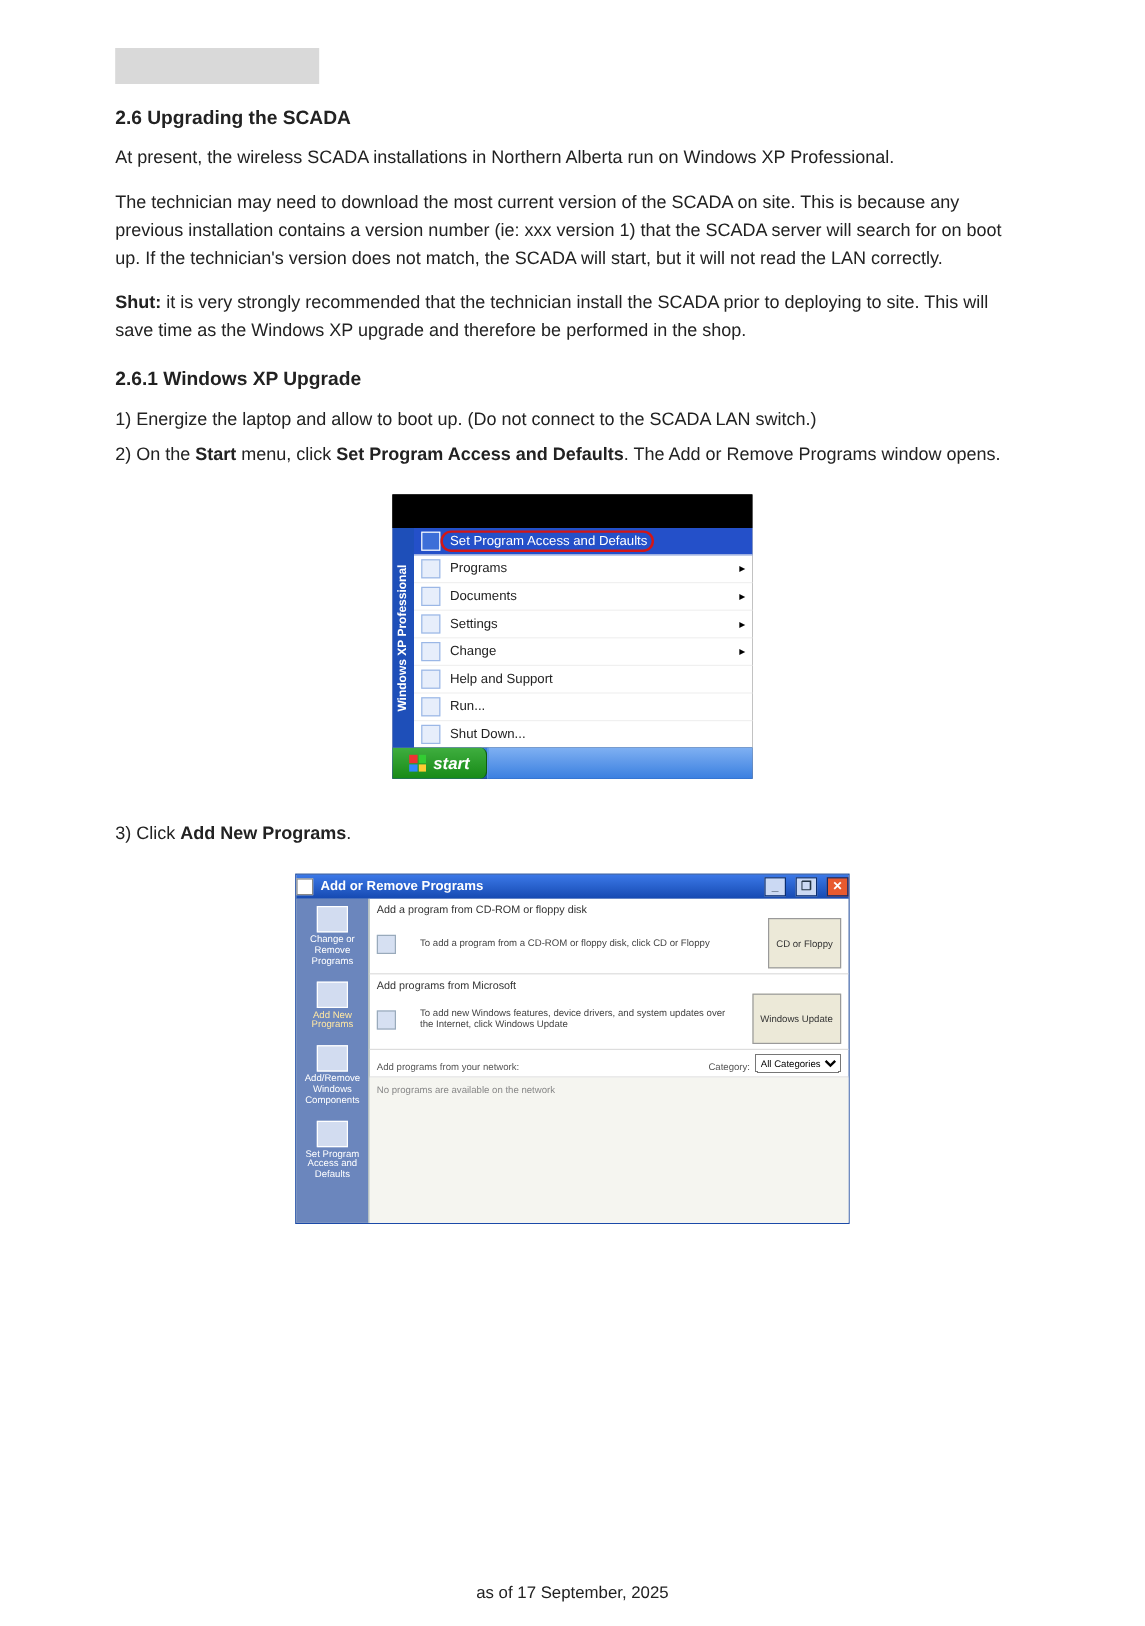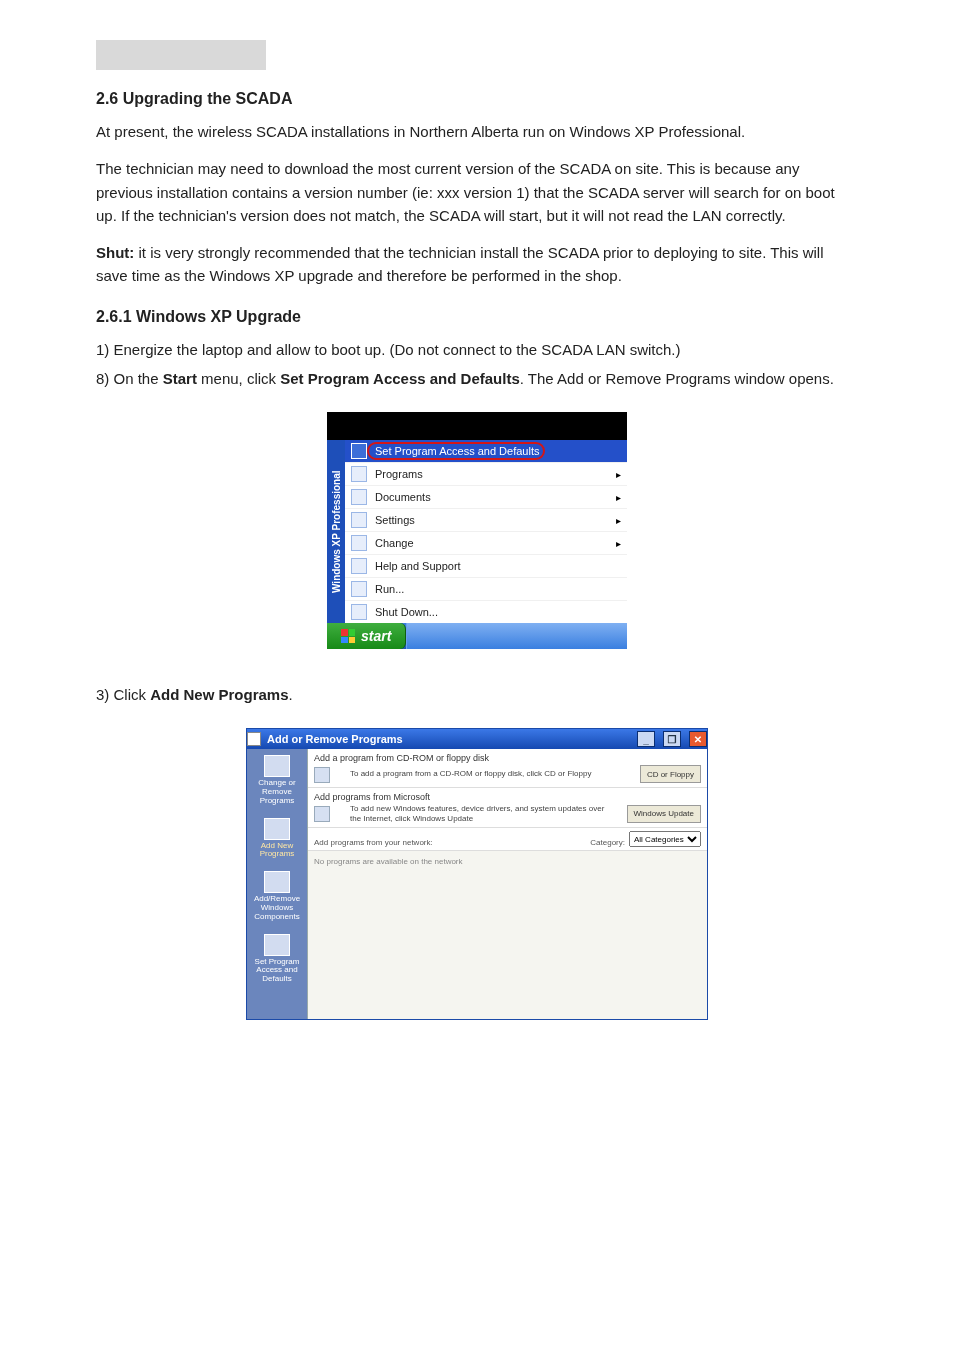--- a/index.html
+++ b/index.html
@@ -45,21 +45,21 @@
   .arp-side{width:56px;background:#6b86bd;color:#fff;display:flex;flex-direction:column;align-items:center;padding:4px 2px;gap:10px;font-size:8px;text-align:center}
   .arp-side .sico{width:24px;height:20px;background:#d2dcf0;border:1px solid #fff;margin:2px auto 2px}
   .arp-side .sitem{line-height:1.1}
   .arp-side .sitem.sel{color:#ffe7a3}
   .arp-main{flex:1;background:#fff;border-left:1px solid #9aa;display:flex;flex-direction:column}
   .arp-sec{padding:4px 6px;border-bottom:1px solid #ddd}
   .arp-sec .hdr{font-size:9px;color:#333;margin-bottom:2px}
   .arp-sec .row{display:flex;align-items:center;gap:20px}
   .arp-sec .rico{width:14px;height:14px;background:#d6e0f2;border:1px solid #9ab;flex:none;margin-top:1px}
   .arp-sec .rtxt{flex:1;font-size:8px;color:#444;line-height:1.2}
-  .arp-btn{height:16px;padding:0 6px;font-size:8px;background:#ece9d8;border:1px solid #9a9a9a;display:flex;align-items:center;white-space:nowrap}
+  .arp-btn{height:16px;padding:12px 6px;font-size:8px;background:#ece9d8;border:1px solid #9a9a9a;display:flex;align-items:center;white-space:nowrap}
   .arp-catrow{display:flex;align-items:flex-end;justify-content:flex-end;gap:4px;padding:3px 6px;font-size:8px;color:#555;border-bottom:1px solid #ddd}
   .arp-catrow select{font-size:8px;height:16px}
   .arp-empty{flex:1;background:#f5f5f0;color:#888;font-size:8px;padding:6px}
 
   .footer{position:absolute;bottom:20px;left:0;right:0;text-align:center;font-size:14px;color:#222}
 </style>
 </head>
 <body>
 
 <div class="page">
@@ -69,21 +69,21 @@
   <p class="section-title">2.6  Upgrading the SCADA</p>
   <p class="body-text">At present, the wireless SCADA installations in Northern Alberta run on Windows XP Professional.</p>
   <p class="body-text">The technician may need to download the most current version of the SCADA on site.  This is because any previous installation contains a version number (ie: xxx version 1) that the SCADA server will search for on boot up.  If the technician's version does not match, the SCADA will start, but it will not read the LAN correctly.</p>
   <p class="body-text">
     <strong>Shut:</strong><span>  it is very strongly recommended that the technician install the SCADA prior to deploying to site.  This will save time as the Windows XP upgrade and therefore be performed in the shop.</span>
   </p>
 
   <p class="section-title">2.6.1  Windows XP Upgrade</p>
   <p class="body-text step indent">1)  Energize the laptop and allow to boot up.  (Do not connect to the SCADA LAN switch.)</p>
   <p class="body-text step indent">
-    <span>8)  On the </span><strong>Start</strong><span> menu, click </span><strong>Set Program Access and Defaults</strong><span>.  The Add or Remove Programs window opens.</span>
+    <span>2)  On the </span><strong>Start</strong><span> menu, click </span><strong>Set Program Access and Defaults</strong><span>.  The Add or Remove Programs window opens.</span>
   </p>
 
   <div class="figwrap">
     <div class="shot-start">
       <div class="desk"></div>
       <div class="start-panel">
         <div class="wxp-bar">Windows XP Professional</div>
         <div class="menu-col" id="menu-col">
             <div class="menu-item hi">
               <span class="ico" style="background: rgb(61, 110, 216); border: 1px solid rgb(255, 255, 255);"></span>
@@ -194,13 +194,14 @@
             <select>
               <option>All Categories</option>
             </select>
           </div>
           <div class="arp-empty">No programs are available on the network</div>
         </div>
       </div>
     </div>
   </div>
 
+  <div class="footer">as of 17 September, 2025</div>
 </div>
 
 </body></html>

